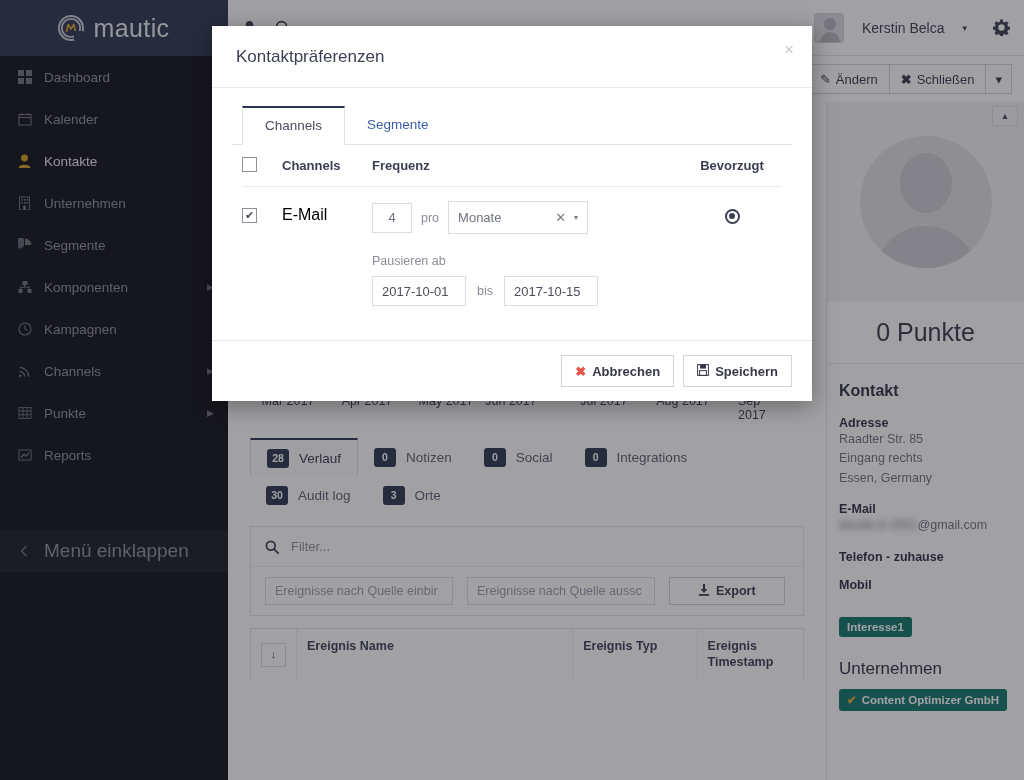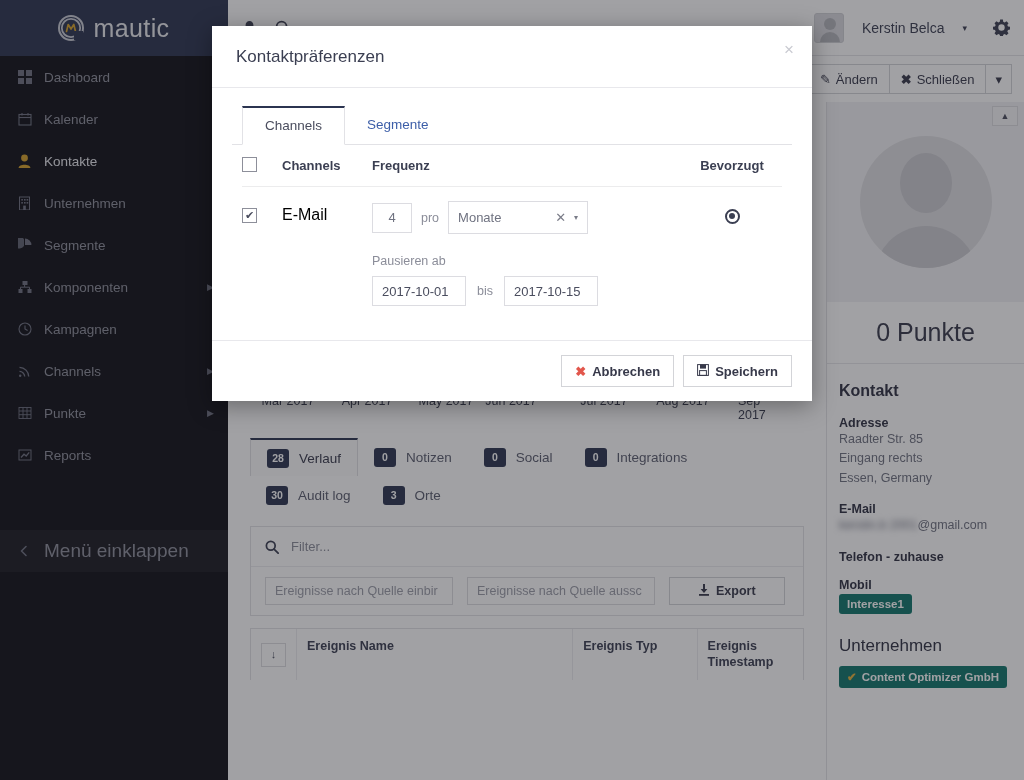--- a/index.html
+++ b/index.html
@@ -532,21 +532,21 @@
         <div class="rp-body">
           <div class="rp-h">Kontakt</div>
           <div class="rp-lbl" style="margin-top:0">Adresse</div>
           <div class="rp-val">Raadter Str. 85</div>
           <div class="rp-val">Eingang rechts</div>
           <div class="rp-val">Essen, Germany</div>
           <div class="rp-lbl">E-Mail</div>
           <div class="rp-val"><span class="blurred">kerstin.b 2001</span><span>@gmail.com</span></div>
           <div class="rp-lbl">Telefon - zuhause</div>
           <div class="rp-lbl">Mobil</div>
-          <div style="margin-top:2px">
+          <div style="margin-top:25px">
             <span class="chip">Interesse1</span>
           </div>
           <div class="rp-h" style="margin-top:22px;font-weight:normal;font-size:17px">Unternehmen</div>
           <div style="margin-top:-6px">
             <span class="chip">
                 <span class="ck">✔</span>
                 <span>Content Optimizer GmbH</span>
               </span>
           </div>
         </div>

